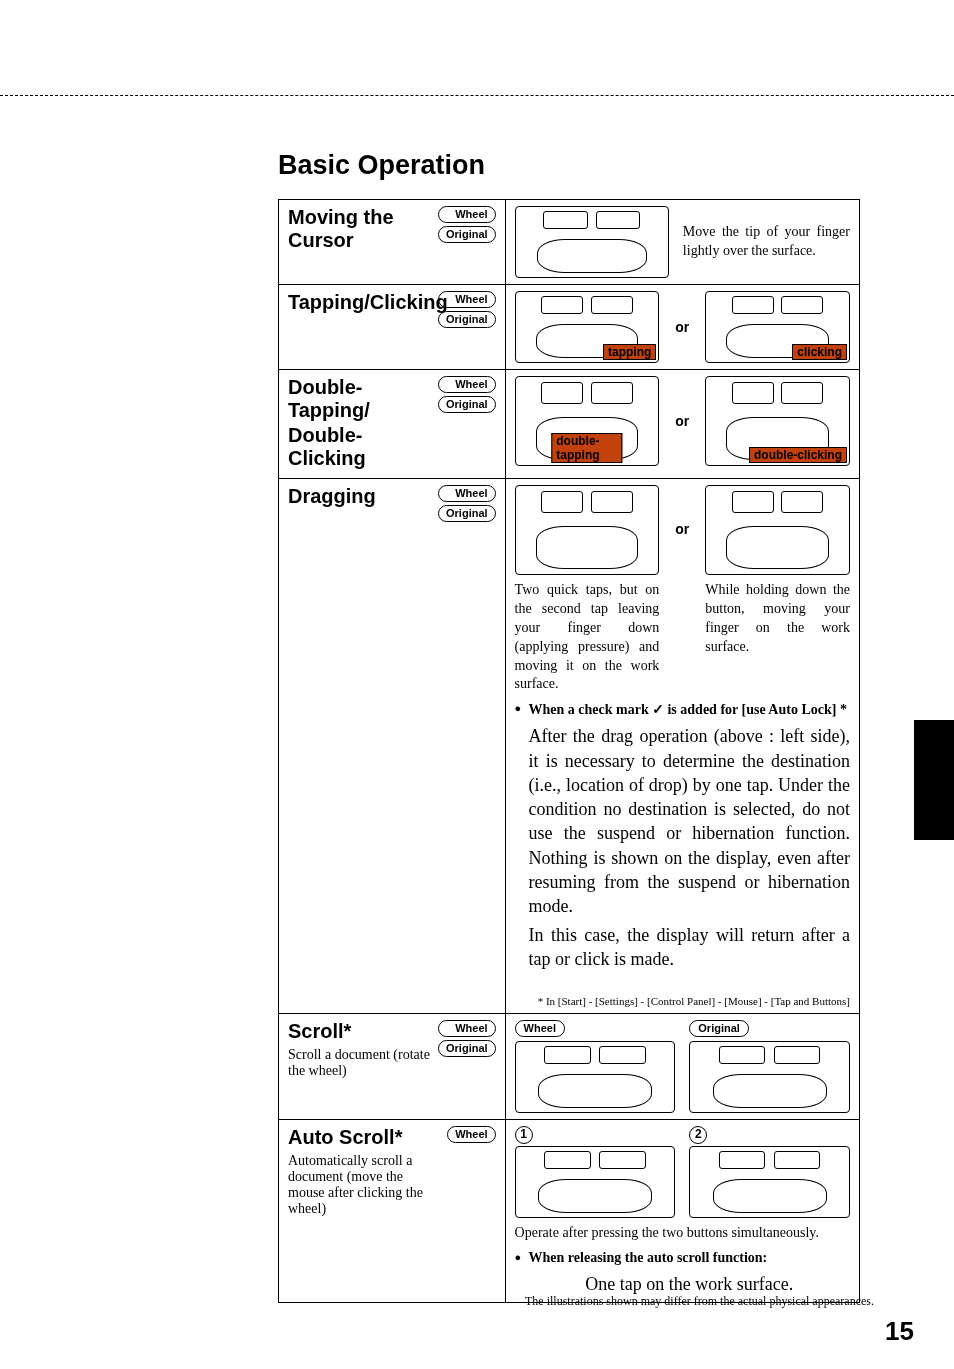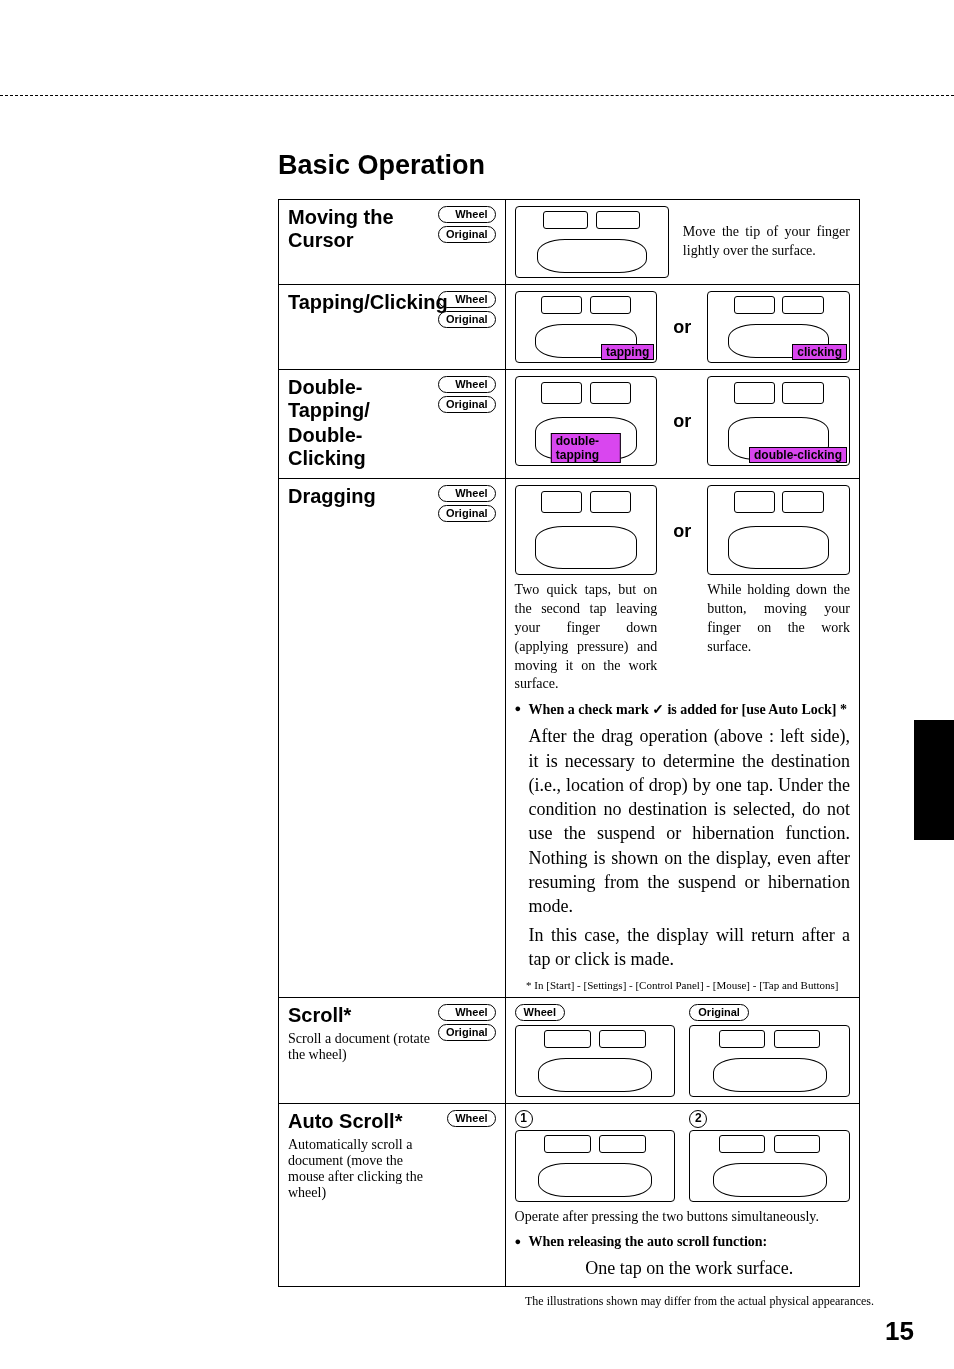--- a/index.html
+++ b/index.html
@@ -13,35 +13,35 @@
   table.main th,table.main td{border:1.5px solid #000;padding:6px 9px;vertical-align:top;font-size:14px}
   table.main th{font-family:Arial,Helvetica,sans-serif;font-weight:700;text-align:left;font-size:15px;padding:5px 9px}
   .fn{position:relative;padding-right:58px;min-height:34px}
   .fn-title{font-family:Arial,Helvetica,sans-serif;font-weight:700;font-size:20px;display:block;margin-bottom:2px}
   .fn-sub{font-size:14px;display:block;margin-top:4px}
   .pills{position:absolute;right:0;top:0;text-align:right}
   .pills .pill{display:block;margin:0 0 3px 0}
   .opcell{font-size:14px}
   .row2{display:flex;gap:14px;align-items:flex-start}
   .row2 .col{flex:1}
-  .or{font-family:Arial,Helvetica,sans-serif;font-weight:700;font-size:18px;align-self:center;padding:0 2px}
+  .or{font-family:Arial,Helvetica,sans-serif;font-weight:700;font-size:14px;align-self:center;padding:0 2px}
   .trackpad{width:100%;height:72px;border:1.5px solid #000;border-radius:4px;position:relative;background:#fff;box-sizing:border-box}
   .trackpad.tall{height:90px}
   .trackpad .surf{position:absolute;left:14%;right:14%;top:46%;bottom:6%;border:1.2px solid #000;border-top-left-radius:28px 14px;border-top-right-radius:28px 14px;border-bottom-left-radius:28px 14px;border-bottom-right-radius:28px 14px}
   .trackpad .btn{position:absolute;top:6%;width:28%;height:22%;border:1.2px solid #000;border-radius:3px}
   .trackpad .btn.l{left:18%}
   .trackpad .btn.r{right:18%}
-  .cap{position:absolute;bottom:2px;border:1.2px solid #000;font-family:Arial,Helvetica,sans-serif;font-weight:700;font-size:12px;padding:0 4px;background:#d946ef}
+  .cap{position:absolute;bottom:2px;border:1.2px solid #000;font-family:Arial,Helvetica,sans-serif;font-weight:700;font-size:12px;padding:0 4px;background:#c2410c}
   .cap.right{right:2px}
   .cap.center{left:50%;transform:translateX(-50%)}
   .optxt{font-size:14px;line-height:1.35;margin-top:6px;text-align:justify}
   .bullet{font-size:14px;line-height:1.35;margin-top:6px;padding-left:14px;position:relative;text-align:justify}
   .bullet::before{content:"\25CF";position:absolute;left:0;top:1px;font-size:11px}
   .indent{font-size:18px;line-height:1.35;margin-top:4px;padding-left:14px;text-align:justify}
-  .fnote{font-size:11px;margin-top:8px;text-align:center}
+  .fnote{font-size:11px;margin-top:24px;text-align:right}
   .footer-note{position:absolute;right:80px;bottom:60px;font-size:12px;text-align:right;width:560px}
   .pagenum{position:absolute;right:40px;bottom:22px;font-family:Arial,Helvetica,sans-serif;font-weight:700;font-size:26px}
   .black-tab{position:absolute;right:0;top:720px;width:40px;height:120px;background:#000}
   .circled{display:inline-block;border:1.5px solid #000;border-radius:50%;width:16px;height:16px;line-height:15px;text-align:center;font-family:Arial,Helvetica,sans-serif;font-weight:700;font-size:12px;margin-bottom:2px}
   .inline-pill{display:inline-block;border:1.5px solid #000;border-radius:10px;padding:0 8px;font-family:Arial,Helvetica,sans-serif;font-weight:700;font-size:11px;line-height:15px;margin-bottom:4px}
   .checkmark{font-family:Arial,Helvetica,sans-serif}
 </style>
 </head>
 <body>
 

